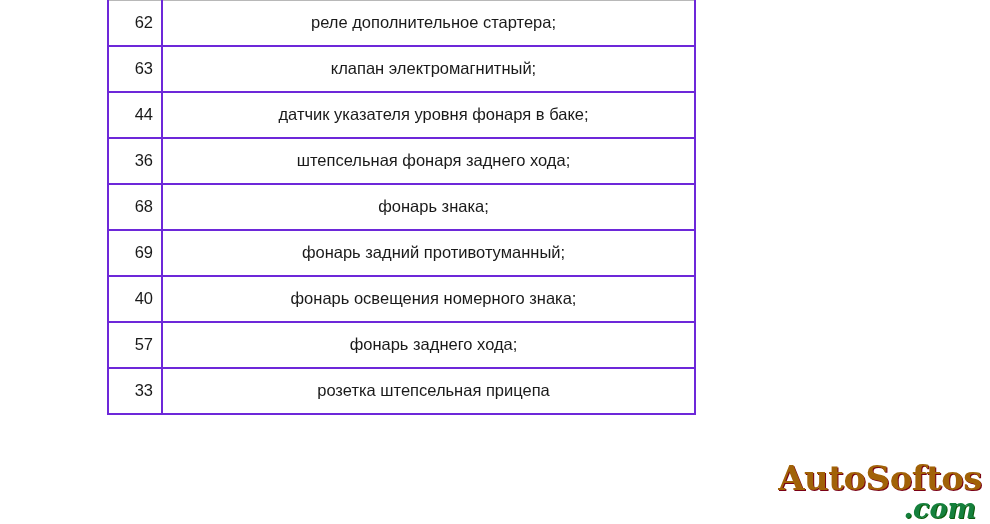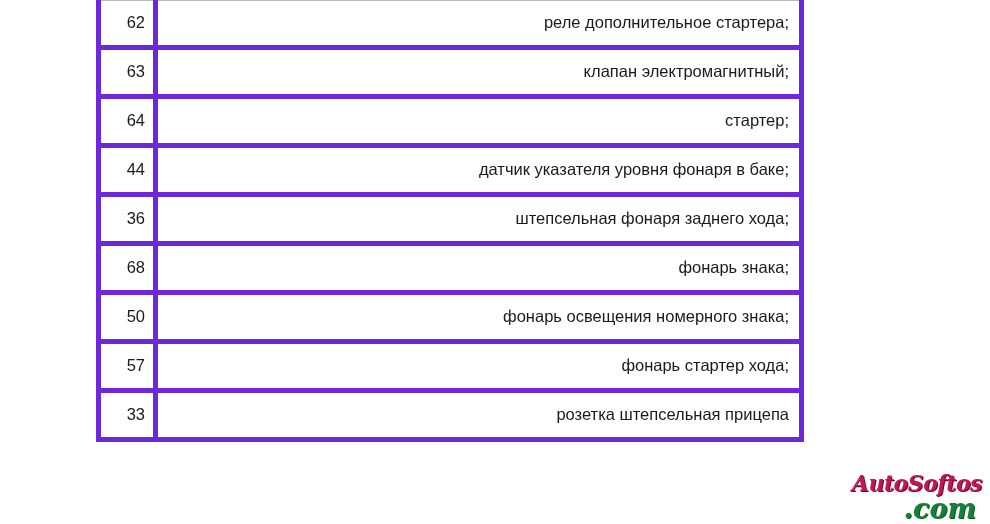--- a/index.html
+++ b/index.html
@@ -16,65 +16,64 @@
   }
   .page {
     position: absolute;
     left: 0;
     top: 0;
     width: 990px;
     height: 524px;
   }
   table.spec-table {
     position: absolute;
-    left: 96px;
+    left: 107px;
     top: 0px;
     border-collapse: collapse;
     table-layout: fixed;
-    width: 708px;
+    width: 589px;
   }
   table.spec-table td {
-    border: 5px solid #6d28d9;
+    border: 2px solid #6d28d9;
     height: 44px;
     padding: 0 10px;
     font-size: 16.5px;
     color: #1a1a1a;
     vertical-align: middle;
     line-height: 1.2;
     background: #ffffff;
   }
   table.spec-table td.num {
     width: 38px;
     text-align: right;
     padding-right: 8px;
     padding-left: 6px;
   }
   table.spec-table td.desc {
-    text-align: right;
+    text-align: center;
     padding-left: 20px;
   }
   table.spec-table tr:first-child td {
     border-top: 1px solid #b8b8b8;
   }
   .watermark {
     position: absolute;
     right: 8px;
     bottom: 2px;
     text-align: right;
     font-family: "DejaVu Serif", serif;
     line-height: 0.95;
     -webkit-user-select: none;
     user-select: none;
   }
   .watermark .wm-main {
     display: block;
-    font-size: 22px;
+    font-size: 34px;
     font-weight: bold;
-    font-style: italic;
-    color: #be185d;
+    color: #a16207;
     letter-spacing: -0.5px;
     text-shadow: 1px 1px 0 #7a0015;
   }
   .watermark .wm-sub {
     display: block;
     font-size: 27px;
     font-weight: bold;
     font-style: italic;
     color: #15803d;
     text-shadow: 1px 1px 0 #0a5c0a;
@@ -91,42 +90,42 @@
     <tbody>
       <tr>
         <td class="num">62</td>
         <td class="desc">реле дополнительное стартера;</td>
       </tr>
       <tr>
         <td class="num">63</td>
         <td class="desc">клапан электромагнитный;</td>
       </tr>
       <tr>
-        <td class="num">64</td>
-        <td class="desc">стартер;</td>
-      </tr>
-      <tr>
         <td class="num">44</td>
         <td class="desc">датчик указателя уровня фонаря в баке;</td>
       </tr>
       <tr>
         <td class="num">36</td>
         <td class="desc">штепсельная фонаря заднего хода;</td>
       </tr>
       <tr>
         <td class="num">68</td>
         <td class="desc">фонарь знака;</td>
       </tr>
       <tr>
-        <td class="num">50</td>
+        <td class="num">69</td>
+        <td class="desc">фонарь задний противотуманный;</td>
+      </tr>
+      <tr>
+        <td class="num">40</td>
         <td class="desc">фонарь освещения номерного знака;</td>
       </tr>
       <tr>
         <td class="num">57</td>
-        <td class="desc">фонарь стартер хода;</td>
+        <td class="desc">фонарь заднего хода;</td>
       </tr>
       <tr>
         <td class="num">33</td>
         <td class="desc">розетка штепсельная прицепа</td>
       </tr>
     </tbody>
   </table>
 
   <div class="watermark">
     <span class="wm-main">AutoSoftos</span>

